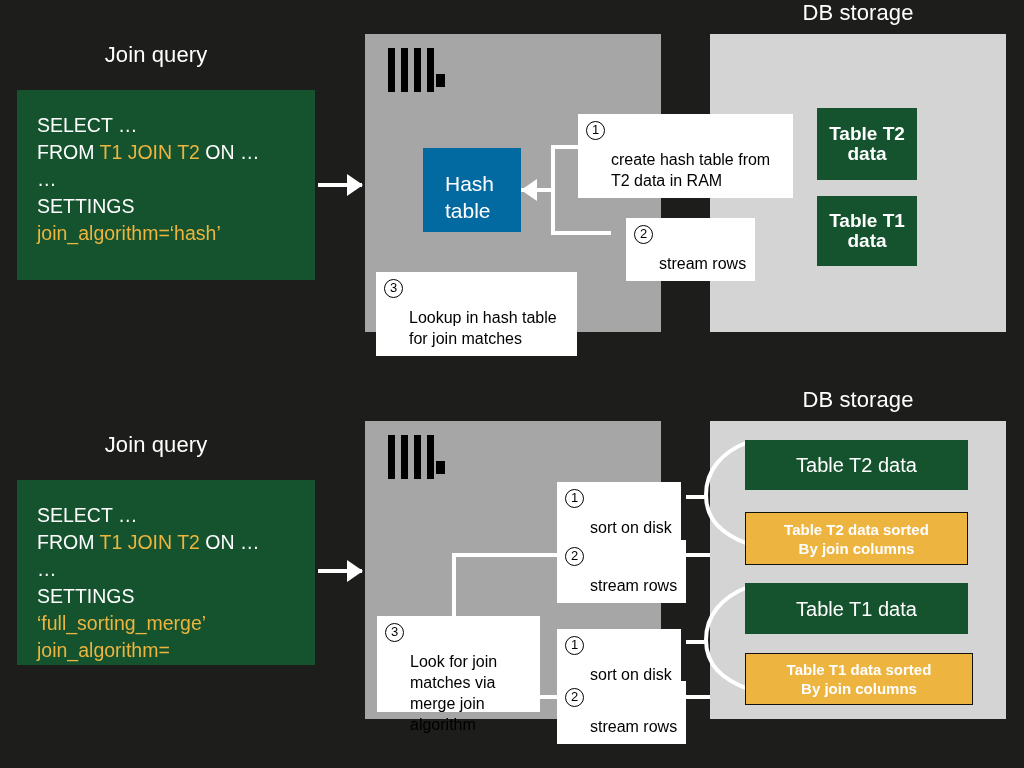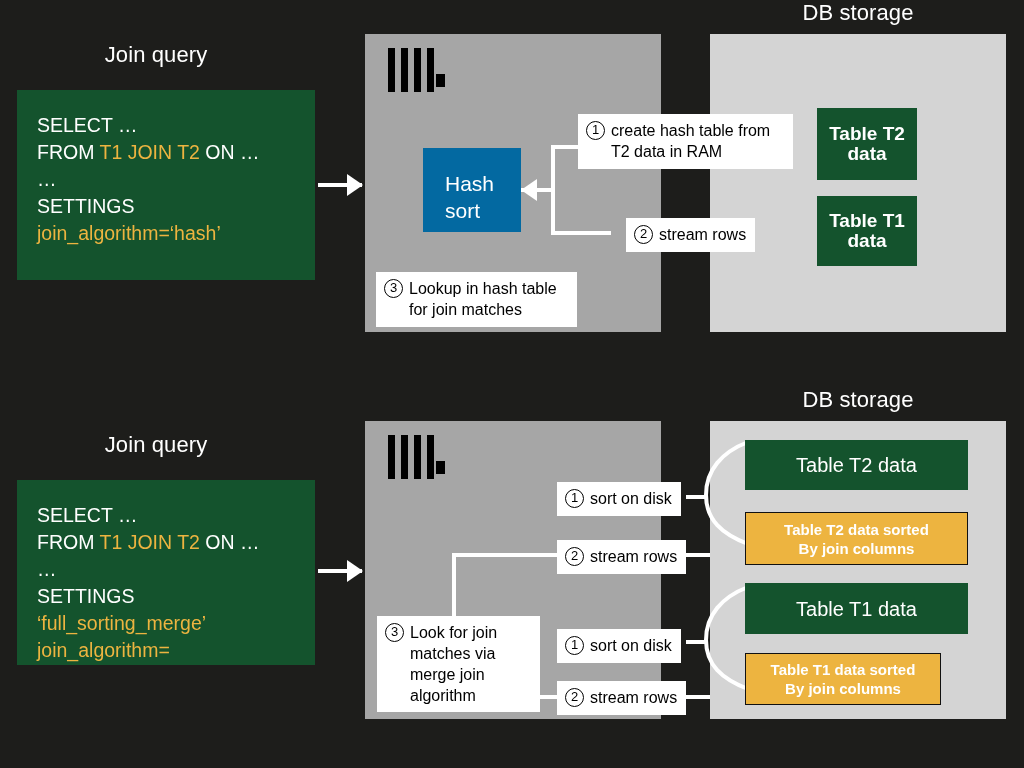--- a/index.html
+++ b/index.html
@@ -100,21 +100,21 @@
   .num {
     flex: 0 0 auto;
     width: 19px; height: 19px;
     border: 1.6px solid #000;
     border-radius: 50%;
     font-size: 13px;
     line-height: 16px;
     text-align: center;
     margin-top: 1px;
   }
-  .callout-text { display: block; }
+  .callout-text { display: block; margin-top: 29px; }
 
   
   .line-h { position: absolute; background: #ffffff; height: 4px; }
   .line-v { position: absolute; background: #ffffff; width: 4px; }
 
   .arrow-r {
     position: absolute;
     width: 0; height: 0;
     border-top: 11px solid transparent;
     border-bottom: 11px solid transparent;
@@ -154,21 +154,21 @@
       <span class="ch-bar" style="left:0px;"></span>
       <span class="ch-bar" style="left:13px;"></span>
       <span class="ch-bar" style="left:26px;"></span>
       <span class="ch-bar" style="left:39px;"></span>
       <span class="ch-dot"></span>
     </div>
   </div>
 
   <div class="abs hash-block" style="left:423px; top:148px; width:98px; height:84px;">
     <div>Hash</div>
-    <div>sort</div>
+    <div>table</div>
   </div>
 
   <div class="line-v abs" style="left:551px; top:145px; height:90px;"></div>
   <div class="line-h abs" style="left:521px; top:188px; width:32px;"></div>
   <div class="arrow-l abs" style="left:521px; top:179px;"></div>
   <div class="line-h abs" style="left:551px; top:145px; width:34px;"></div>
   <div class="line-h abs" style="left:551px; top:231px; width:60px;"></div>
 
   <div class="line-h abs" style="left:787px; top:131px; width:34px;"></div>
   <div class="line-h abs" style="left:757px; top:231px; width:64px;"></div>
@@ -238,21 +238,21 @@
 
   <div class="abs data-box plain" style="left:745px; top:440px; width:223px; height:50px;">Table T2 data</div>
 
   <div class="abs data-box sorted" style="left:745px; top:512px; width:223px; height:53px; flex-direction:column;">
     <span>Table T2 data sorted</span>
     <span>By join columns</span>
   </div>
 
   <div class="abs data-box plain" style="left:745px; top:583px; width:223px; height:51px;">Table T1 data</div>
 
-  <div class="abs data-box sorted" style="left:745px; top:653px; width:196px; height:52px; flex-direction:column;">
+  <div class="abs data-box sorted" style="left:745px; top:653px; width:228px; height:52px; flex-direction:column;">
     <span>Table T1 data sorted</span>
     <span>By join columns</span>
   </div>
 
   <div class="abs callout" style="left:557px; top:482px;">
     <span class="num">1</span>
     <span class="callout-text">sort on disk</span>
   </div>
 
   <div class="abs callout" style="left:557px; top:540px;">

